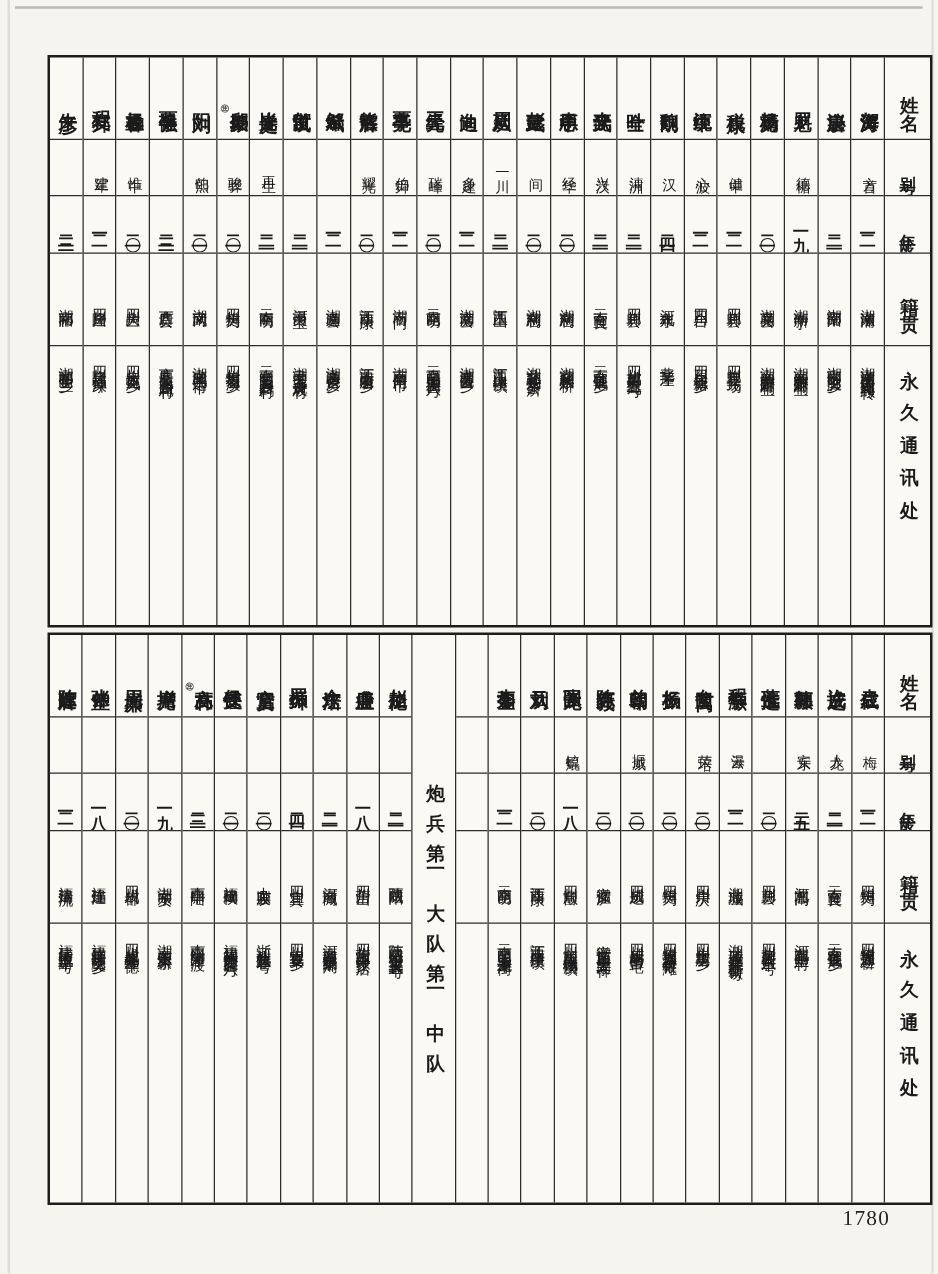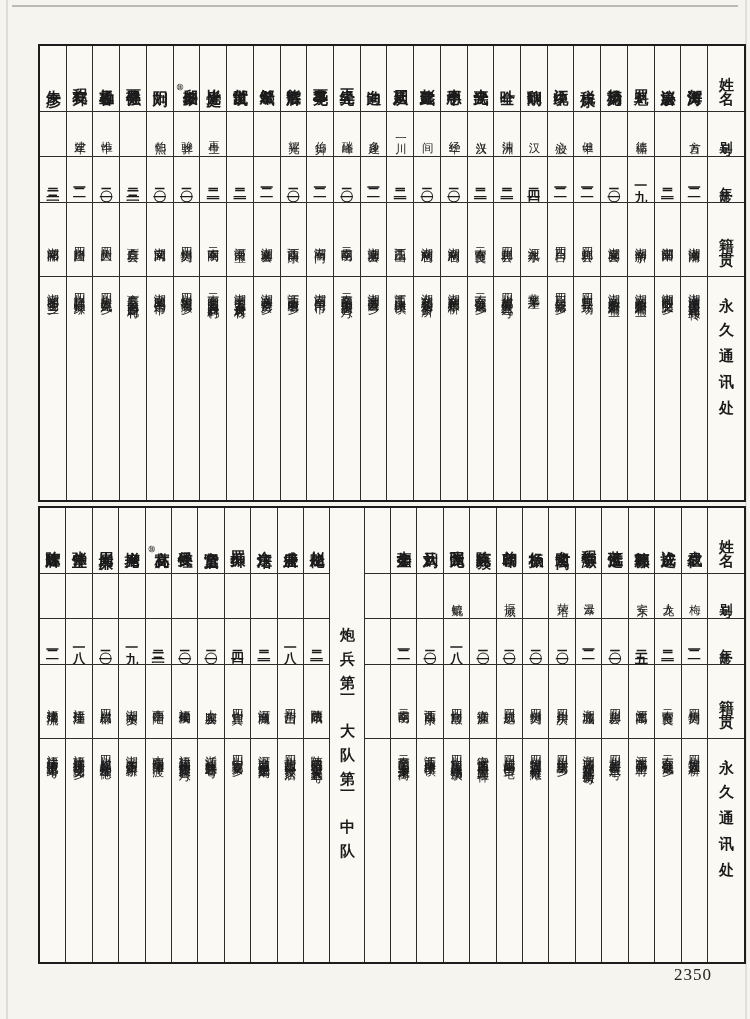--- a/index.html
+++ b/index.html
@@ -945,13 +945,13 @@
       </div>
       <div class="cell r-origin">
         <span class="vtxt t-origin">福建清流</span>
       </div>
       <div class="cell r-address">
         <span class="vtxt t-address">福建清流中正路十号</span>
       </div>
     </div>
   </div>
 
-<div class="page-number">2350</div>
+<div class="page-number">1780</div>
 
 </body></html>

